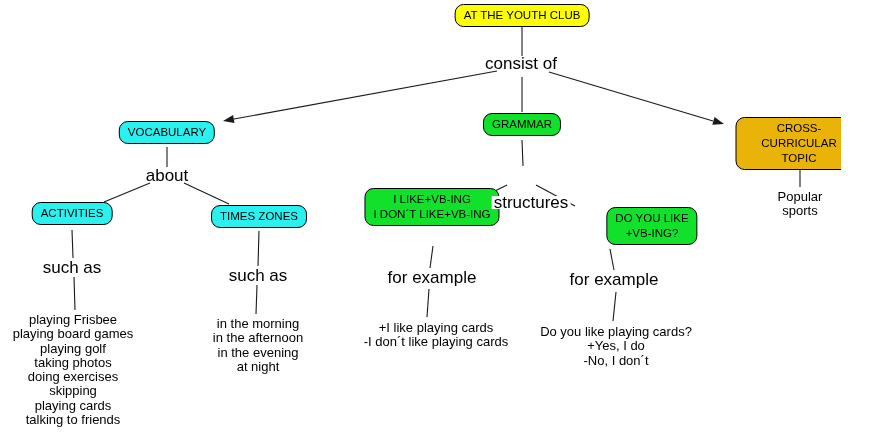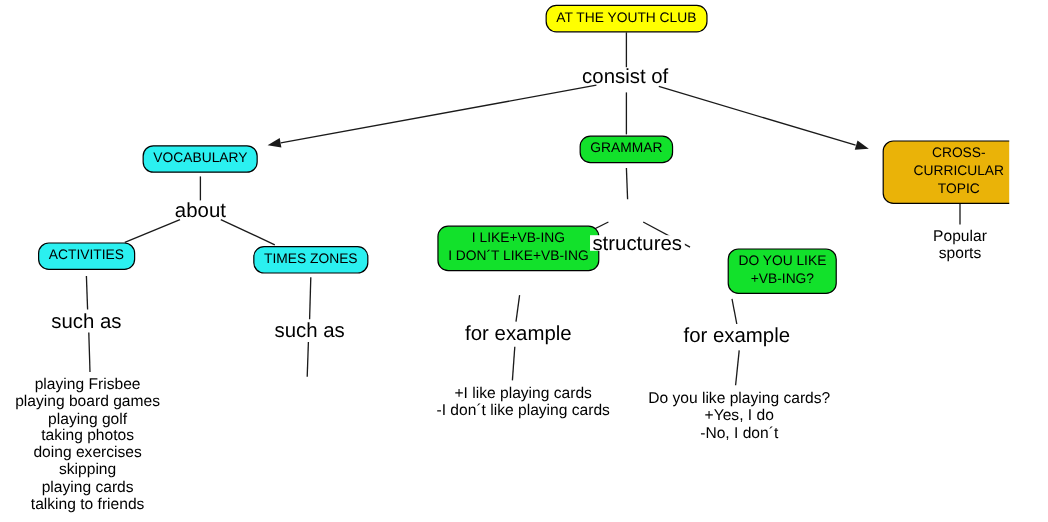--- a/index.html
+++ b/index.html
@@ -141,20 +141,24 @@
 
   <div class="leaf" style="left:73px; top:313px;text-align:center;">playing Frisbee
 playing board games
 playing golf
 taking photos
 doing exercises
 skipping
 playing cards
 talking to friends</div>
 
+  <div class="leaf" style="left:258px; top:317px;">in the morning
+in the afternoon
+in the evening
+at night</div>
 
   <div class="leaf" style="left:436px; top:321px;">+I like playing cards
 -I don´t like playing cards</div>
 
   <div class="leaf" style="left:616px; top:325px;">Do you like playing cards?
 +Yes, I do
 -No, I don´t</div>
 
 </div>
 

